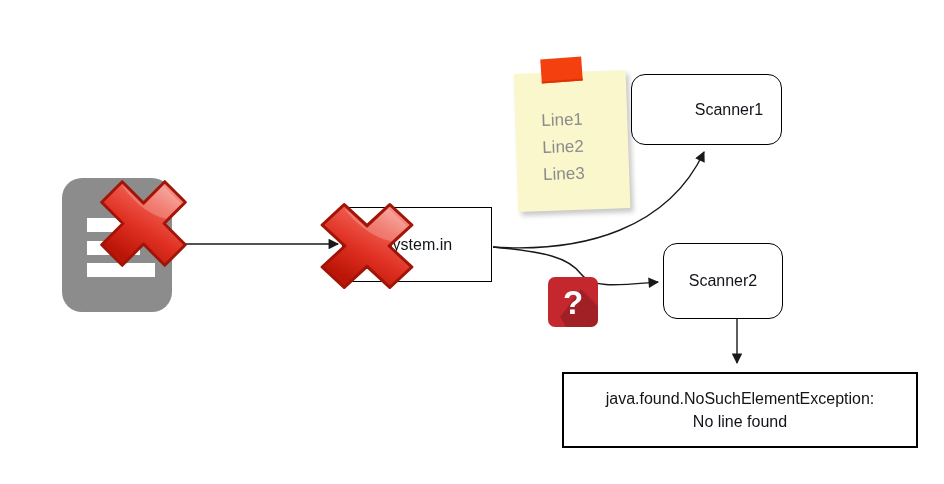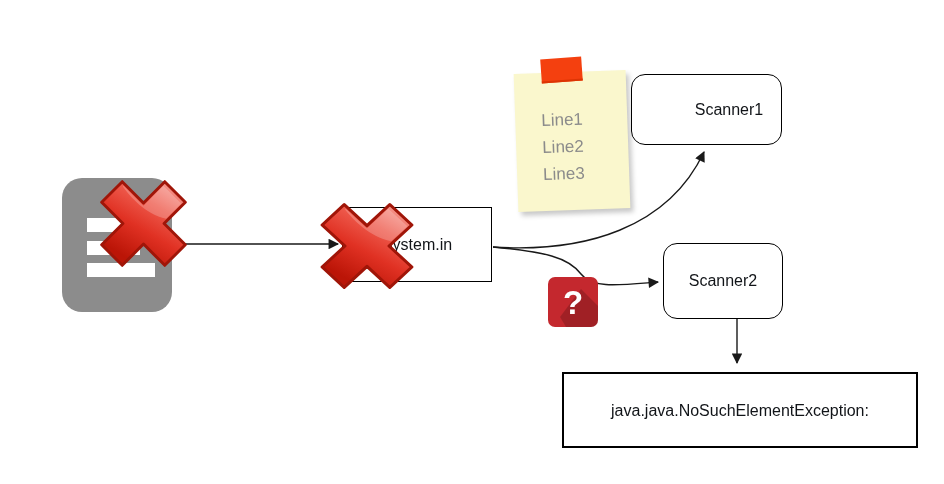--- a/index.html
+++ b/index.html
@@ -76,21 +76,22 @@
   <div class="node" id="system-in">
     <span>System.in</span>
   </div>
   <div class="node rounded" id="scanner1">
     <span>Scanner1</span>
   </div>
   <div class="node rounded" id="scanner2">
     <span>Scanner2</span>
   </div>
   <div class="node" id="exception">
-    <div>java.java.NoSuchElementException:</div>
+    <div>java.found.NoSuchElementException:</div>
+    <div>No line found</div>
   </div>
 
   <svg id="doc-icon" class="icon-abs" width="110" height="134" viewBox="0 0 110 134" xmlns="http://www.w3.org/2000/svg">
     <rect x="0" y="0" width="110" height="134" rx="20" fill="#8C8C8C"></rect>
     <rect x="25" y="40" width="53" height="14" fill="#fff"></rect>
     <rect x="25" y="63" width="53" height="14" fill="#fff"></rect>
     <rect x="25" y="85" width="68" height="14" fill="#fff"></rect>
   </svg>
 
   <svg id="x-icon-1" class="icon-abs" width="97" height="97" viewBox="0 0 100 100" xmlns="http://www.w3.org/2000/svg">

